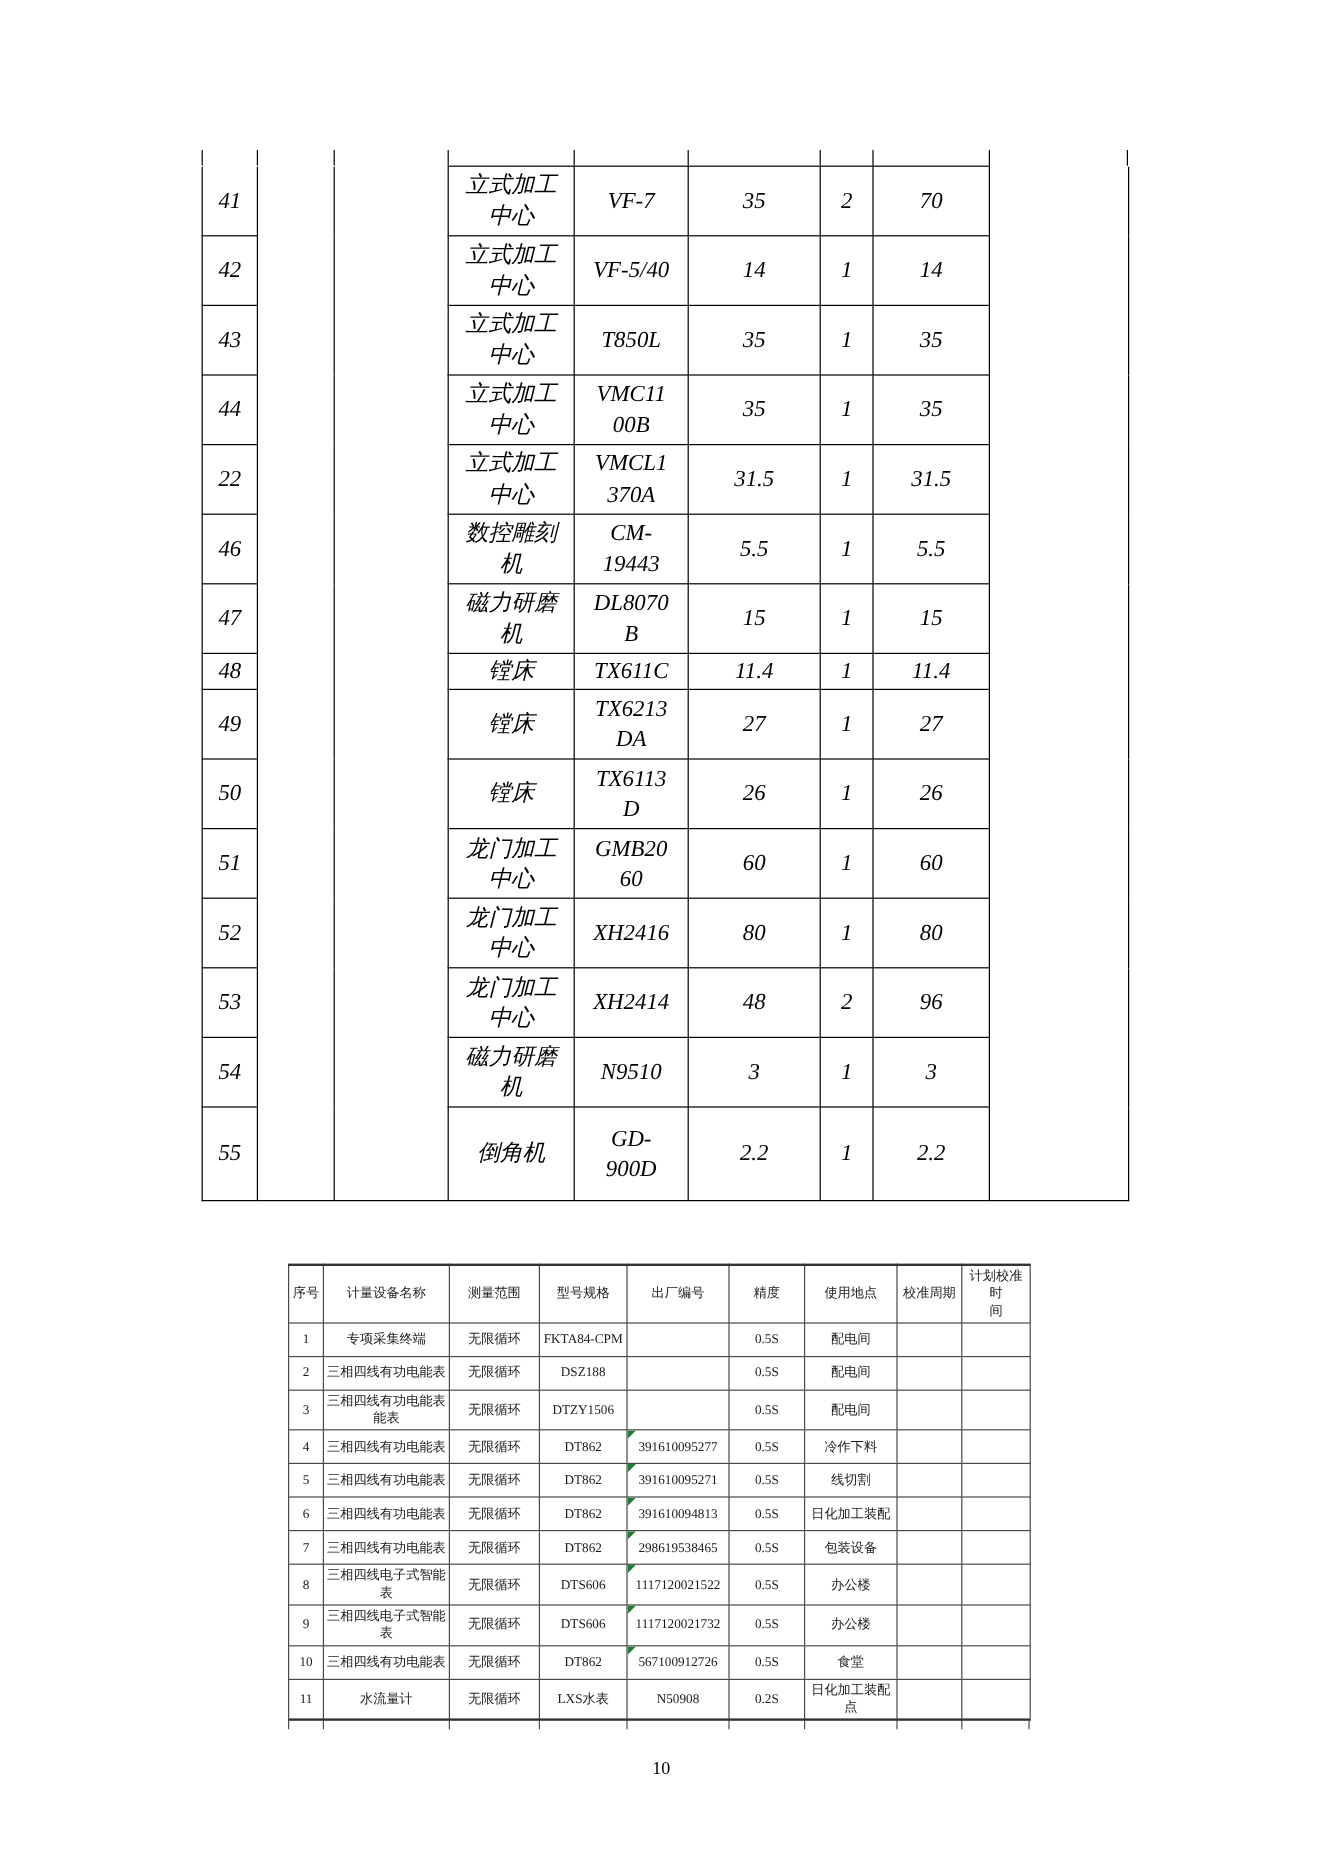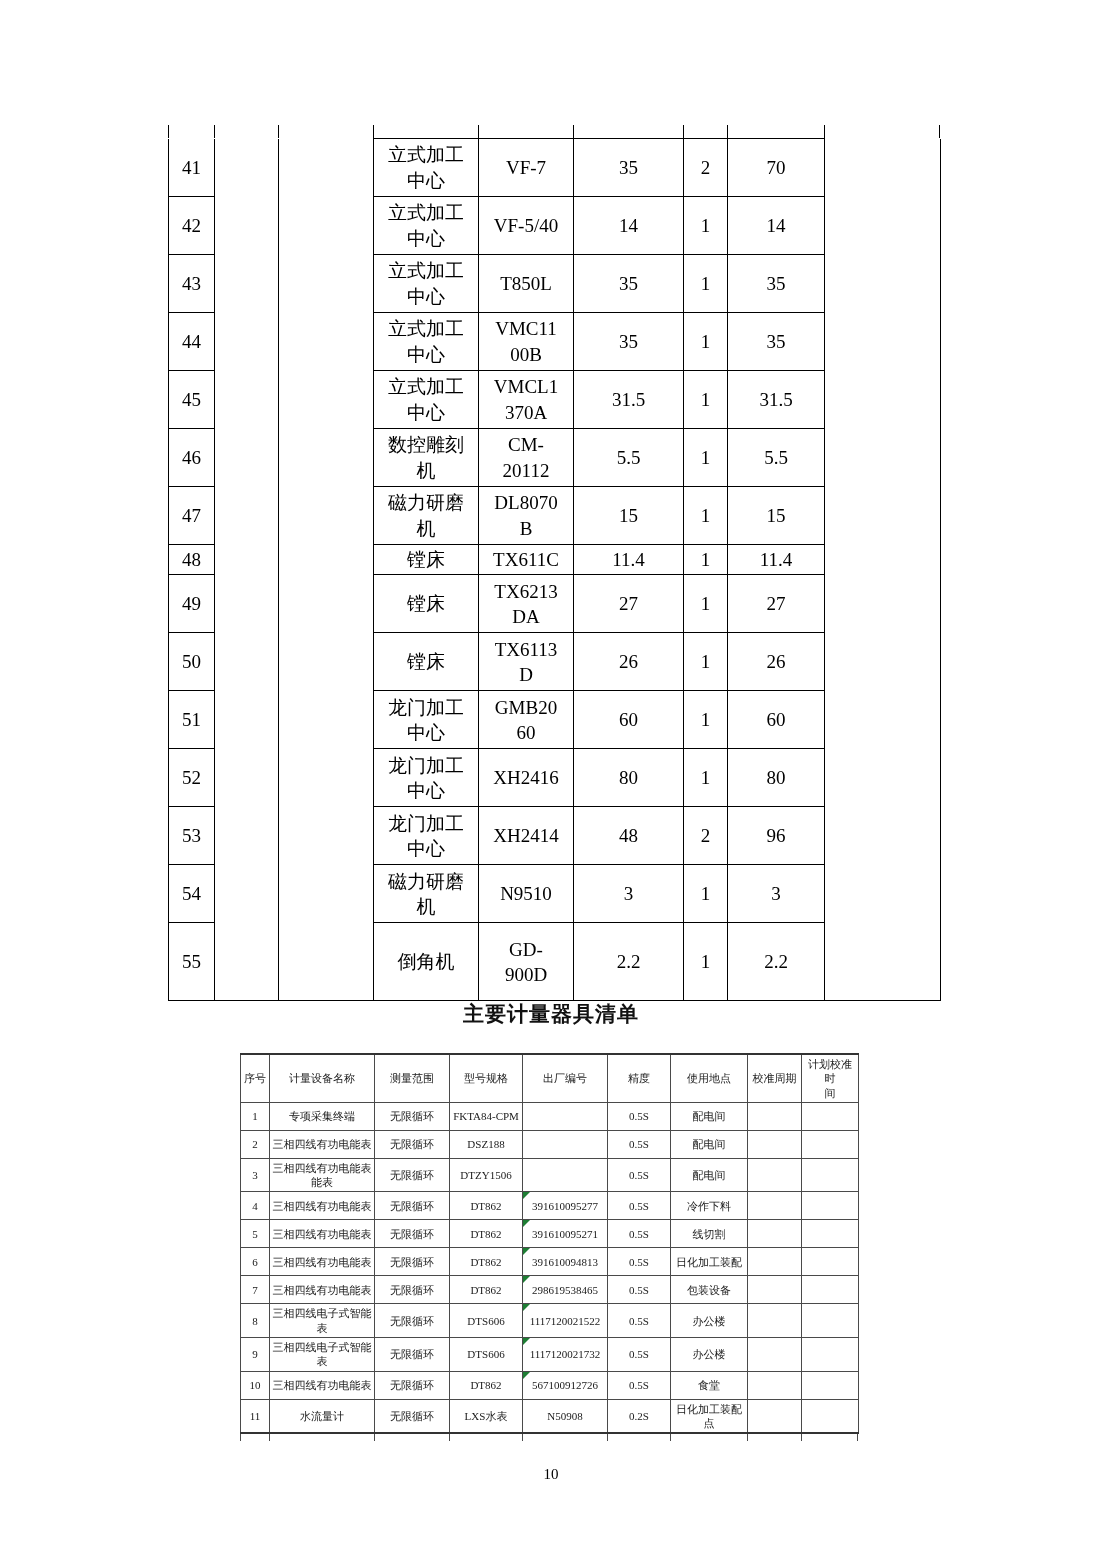--- a/index.html
+++ b/index.html
@@ -6,21 +6,21 @@
   .page{
     position:relative;
     width:1102px;height:1559px;
     background:#ffffff;
     font-family:"Liberation Serif","DejaVu Serif",serif;
     color:#000;
     overflow:hidden;
   }
 
   
-  .equip-wrap{position:absolute;left:168px;top:125px;width:772px;}
+  .equip-wrap{position:absolute;left:168px;top:125px;width:772px;font-style:italic;}
   .stub-layer{position:relative;width:100%;}
   .stub-layer .stub{position:absolute;top:0;width:1px;background:#000;}
   .equip-wrap .stub-layer{height:13px;}
   .equip-wrap .stub-layer .stub{height:13px;}
 
   table.equip{
     border-collapse:collapse;table-layout:fixed;width:772px;
     font-size:19px;
   }
   table.equip td{
@@ -138,35 +138,35 @@
     <td>44</td>
     <td>立式加工
 中心</td>
     <td>VMC11
 00B</td>
     <td>35</td>
     <td>1</td>
     <td>35</td>
   </tr>
           <tr>
-    <td>45</td>
+    <td>22</td>
     <td>立式加工
 中心</td>
     <td>VMCL1
 370A</td>
     <td>31.5</td>
     <td>1</td>
     <td>31.5</td>
   </tr>
           <tr>
     <td>46</td>
     <td>数控雕刻
 机</td>
     <td>CM-
-20112</td>
+19443</td>
     <td>5.5</td>
     <td>1</td>
     <td>5.5</td>
   </tr>
           <tr>
     <td>47</td>
     <td>磁力研磨
 机</td>
     <td>DL8070
 B</td>
@@ -243,21 +243,20 @@
     <td>GD-
 900D</td>
     <td>2.2</td>
     <td>1</td>
     <td>2.2</td>
   </tr>
         </tbody>
     </table>
   </div>
 
-  <div class="section-title">主要计量器具清单</div>
 
   <div class="meters-wrap">
     <table class="meters">
       <colgroup>
         <col style="width:29px">
           <col style="width:105px">
           <col style="width:75px">
         <col style="width:73px">
           <col style="width:85px">
           <col style="width:63px">

